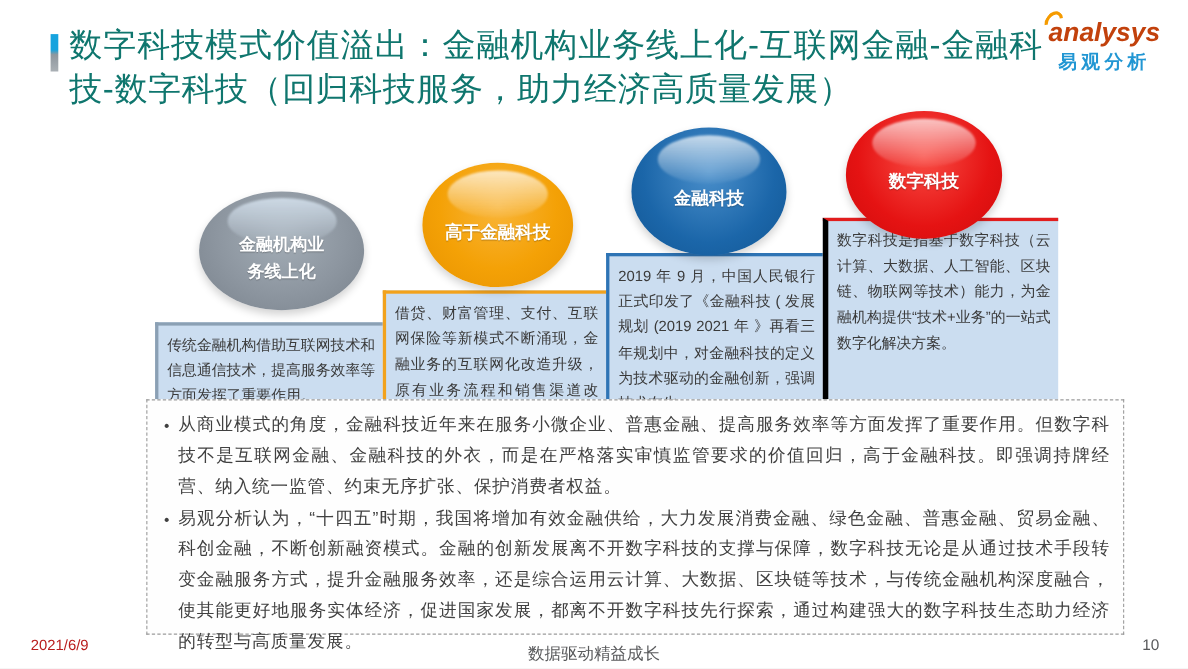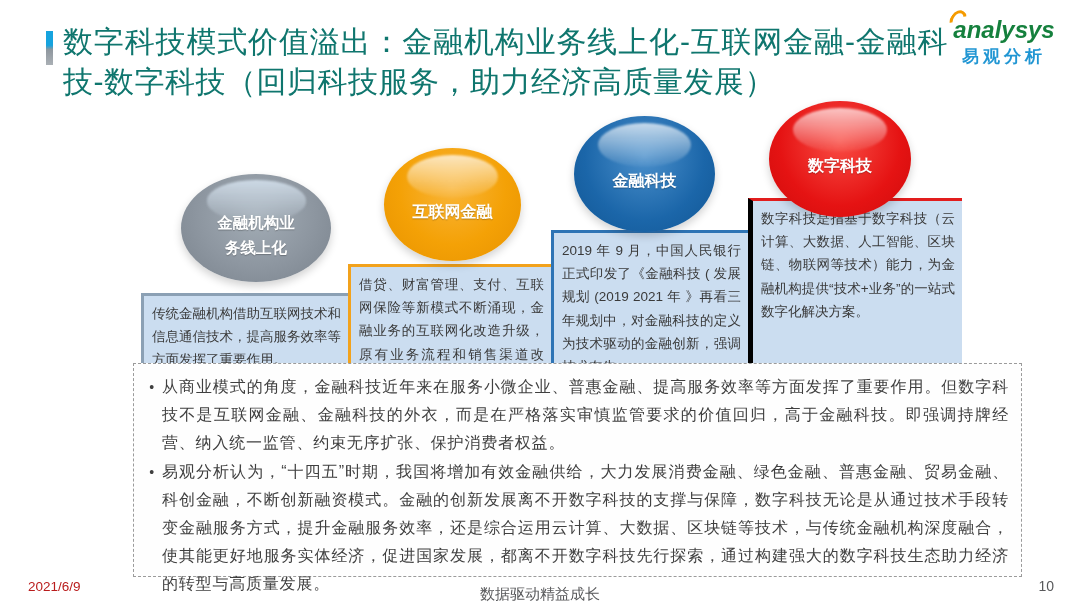--- a/index.html
+++ b/index.html
@@ -25,21 +25,21 @@
     width: 885px;
     font-size: 30px; font-weight: normal;
     color: #0f766e;
     line-height: 1.33;
     letter-spacing: 0.5px;
     text-align: justify;
   }
   .logo { position: absolute; left: 940px; top: 16px; width: 128px; text-align: center; }
   .logo-en-wrap { position: relative; display: inline-block; }
   .logo-en {
-    font-size: 24px; font-weight: bold; color: #15803d;
+    font-size: 24px; font-weight: bold; color: #c2410c;
     letter-spacing: 0px; font-style: italic;
   }
   .logo-swoosh {
     position: absolute; left: -5px; top: -4px;
     width: 20px; height: 15px;
     border: 3px solid transparent;
     border-top-color: #f59b00; border-right-color: #f59b00;
     border-radius: 50%;
     transform: rotate(-55deg);
   }
@@ -157,21 +157,21 @@
     <p>数字科技是指基于数字科技（云计算、大数据、人工智能、区块链、物联网等技术）能力，为金融机构提供“技术+业务”的一站式数字化解决方案。</p>
   </div>
 
   <div class="bubble bubble-1">
     <span class="shine"></span>
     <span class="bubble-label">金融机构业
 务线上化</span>
   </div>
   <div class="bubble bubble-2">
     <span class="shine"></span>
-    <span class="bubble-label">互联网金融</span>
+    <span class="bubble-label">高于金融科技</span>
   </div>
   <div class="bubble bubble-3">
     <span class="shine"></span>
     <span class="bubble-label">金融科技</span>
   </div>
   <div class="bubble bubble-4">
     <span class="shine"></span>
     <span class="bubble-label">数字科技</span>
   </div>
 

